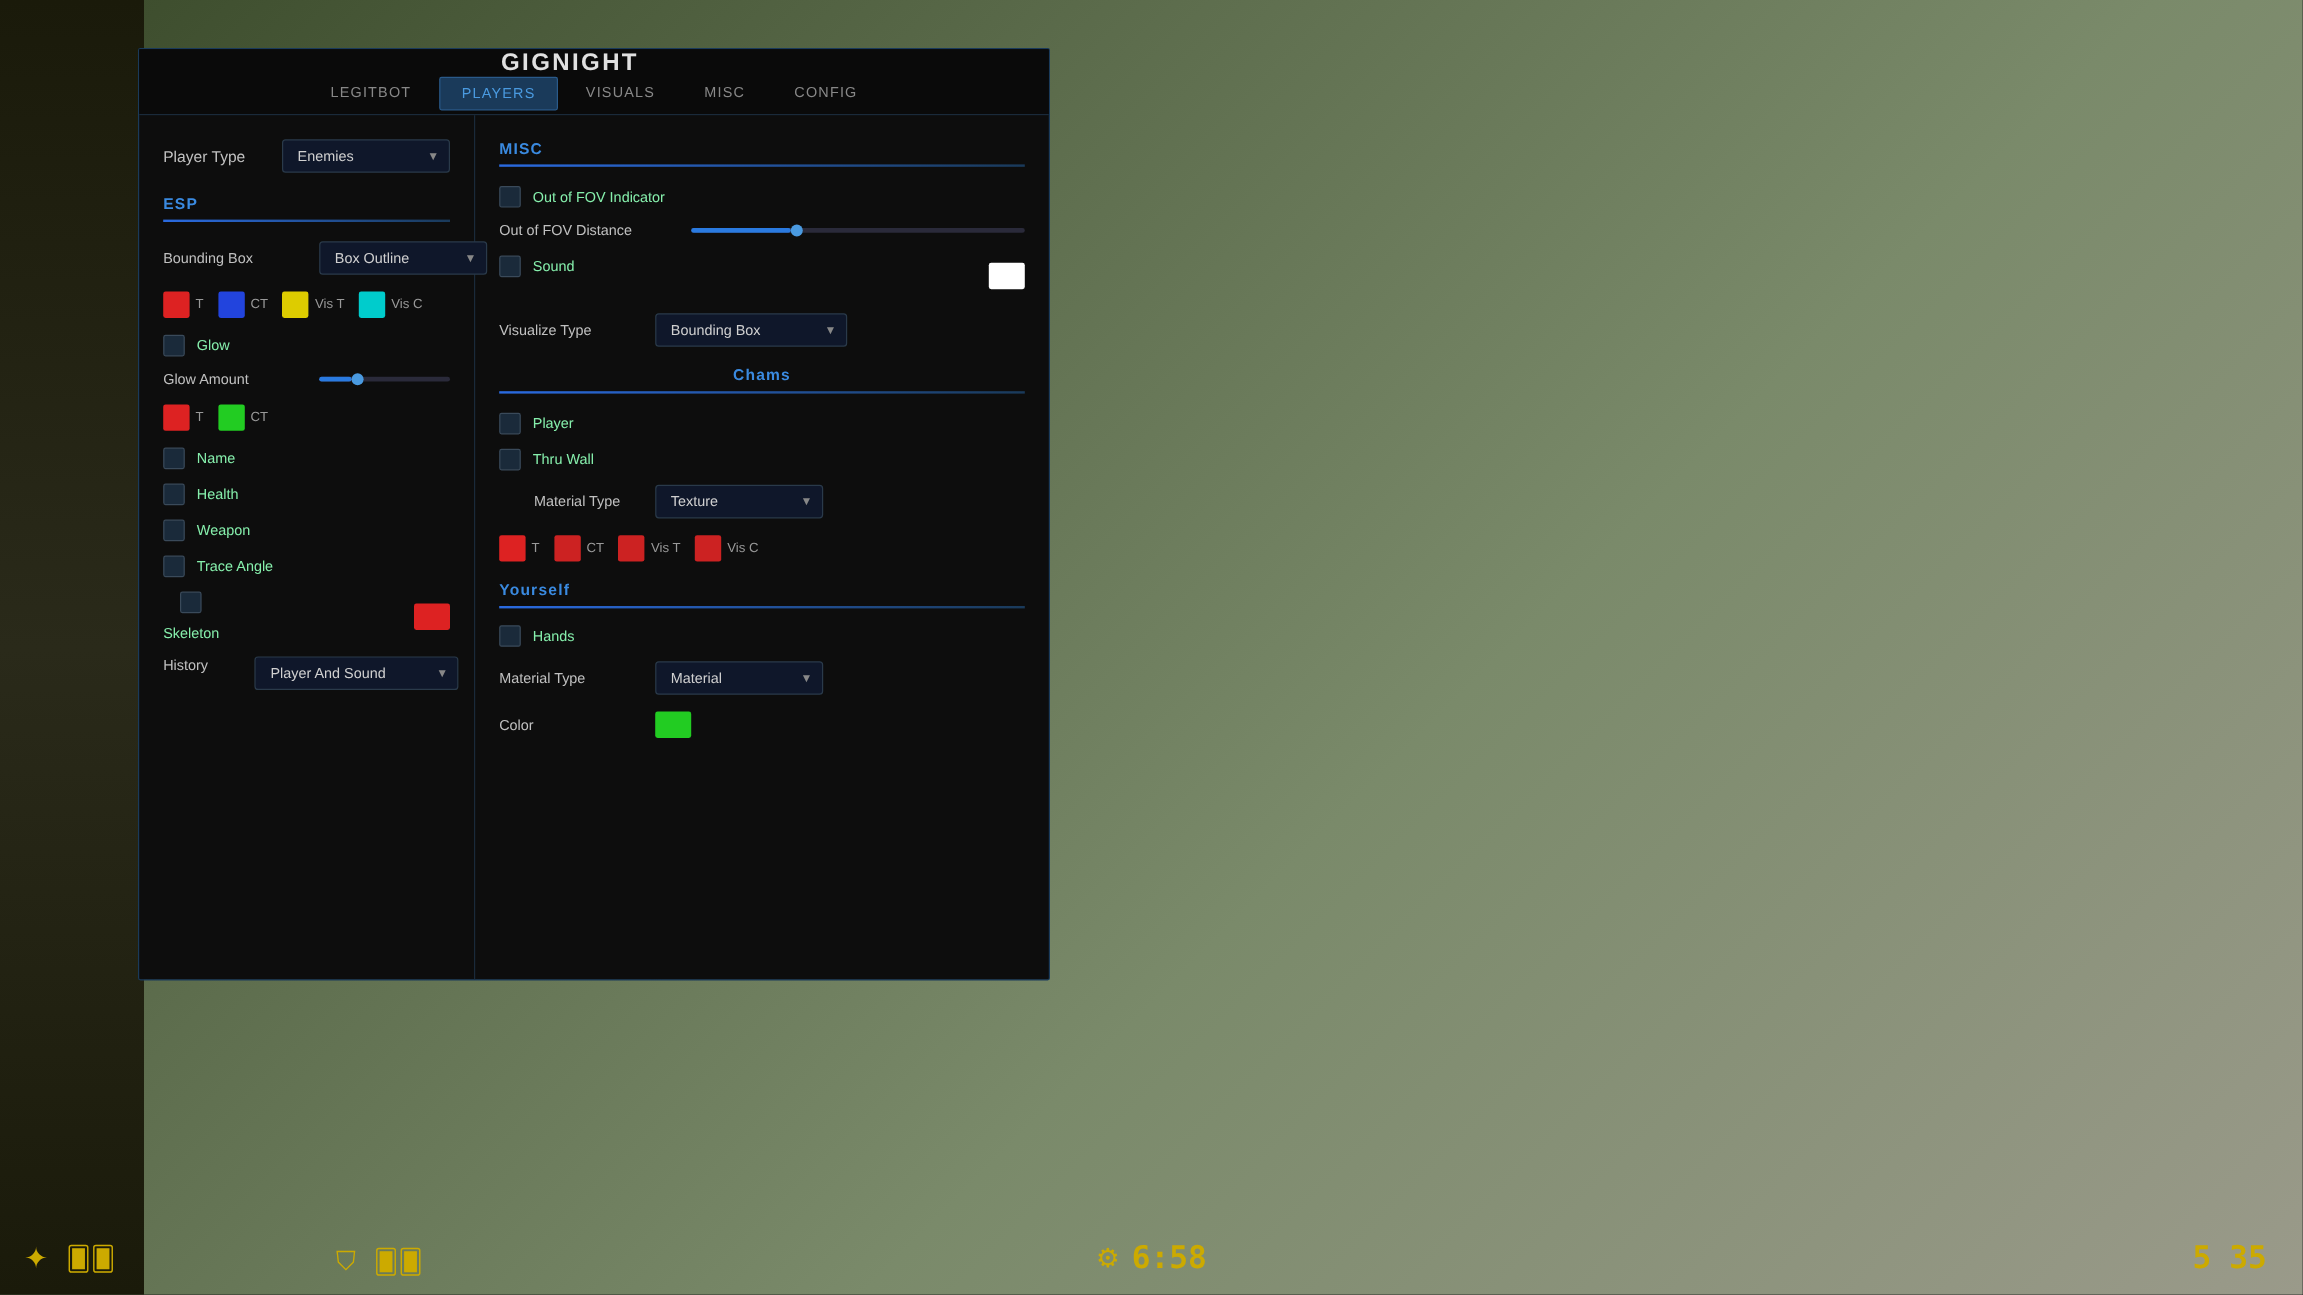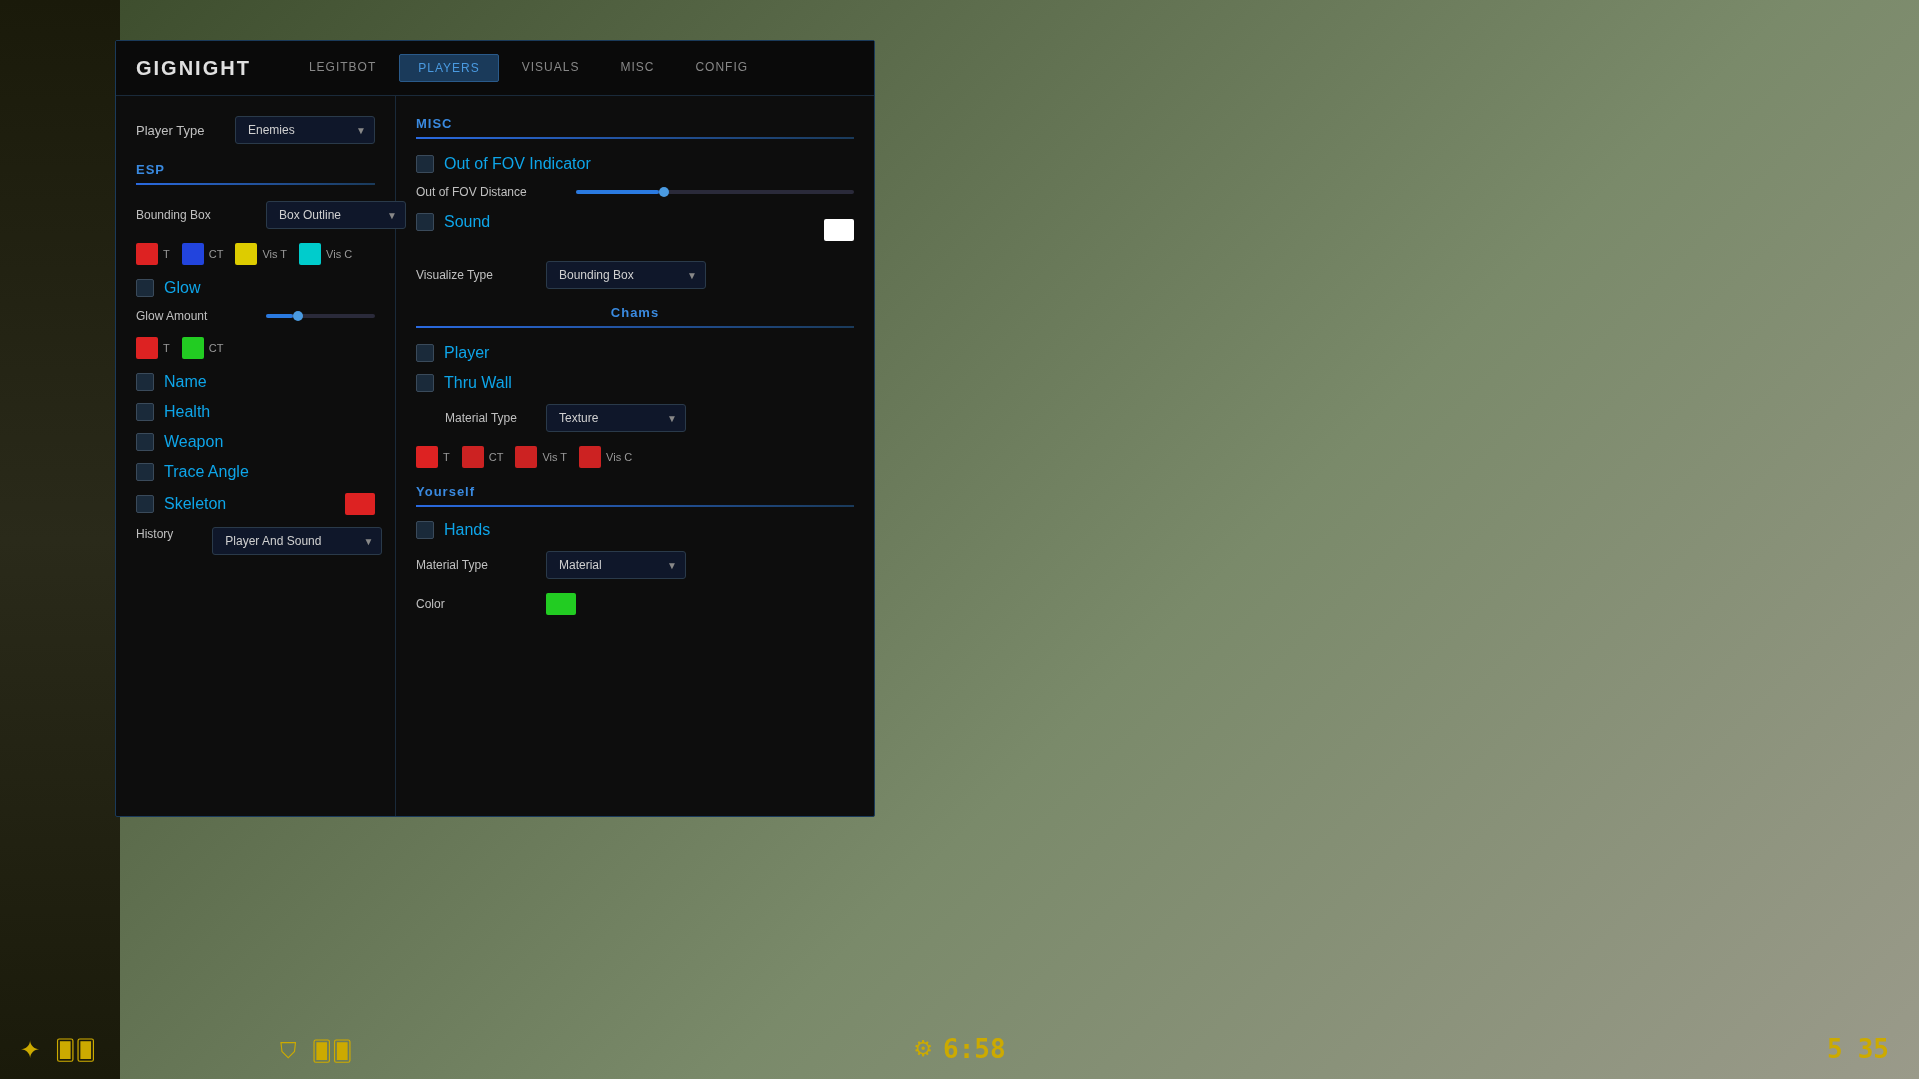--- a/index.html
+++ b/index.html
@@ -43,20 +43,21 @@
     }
 
     
     .header {
       display: flex;
       align-items: center;
       background: #0a0a0a;
       padding: 0 20px;
       height: 55px;
       border-bottom: 1px solid #1a2a3a;
+      flex-direction: column;
     }
 
     .logo {
       color: #e0e0e0;
       font-size: 20px;
       font-weight: bold;
       letter-spacing: 2px;
       margin-right: 40px;
     }
 
@@ -204,22 +205,22 @@
       border: 1px solid #3a4a5a;
       background: #1a2a3a;
       border-radius: 2px;
       cursor: pointer;
       display: flex;
       align-items: center;
       justify-content: center;
     }
 
     .toggle-label {
-      color: #0ea5e9;
-      font-size: 16px;
+      color: #86efac;
+      font-size: 12px;
     }
 
     
     .slider-container {
       display: flex;
       align-items: center;
       margin-bottom: 14px;
     }
 
     .slider-label {
@@ -437,21 +438,21 @@
         <div class="toggle-checkbox"></div>
         <span class="toggle-label">Weapon</span>
       </div>
 
       <div class="toggle-row">
         <div class="toggle-checkbox"></div>
         <span class="toggle-label">Trace Angle</span>
       </div>
 
       <div style="display:flex; align-items:center; justify-content:space-between; margin-bottom:12px;">
-        <div class="toggle-row" style="margin-bottom:0;">
+        <div class="toggle-row" style="margin-bottom:0;flex-direction:column;">
           <div class="toggle-checkbox"></div>
           <span class="toggle-label">Skeleton</span>
         </div>
         <div class="color-swatch" style="background:#dd2222; width:30px; height:22px;"></div>
       </div>
 
       <div class="history-row">
         <div class="history-label">History</div>
         <div class="dropdown" style="min-width:170px;margin-left:39px;">
           <span>Player And Sound</span>

